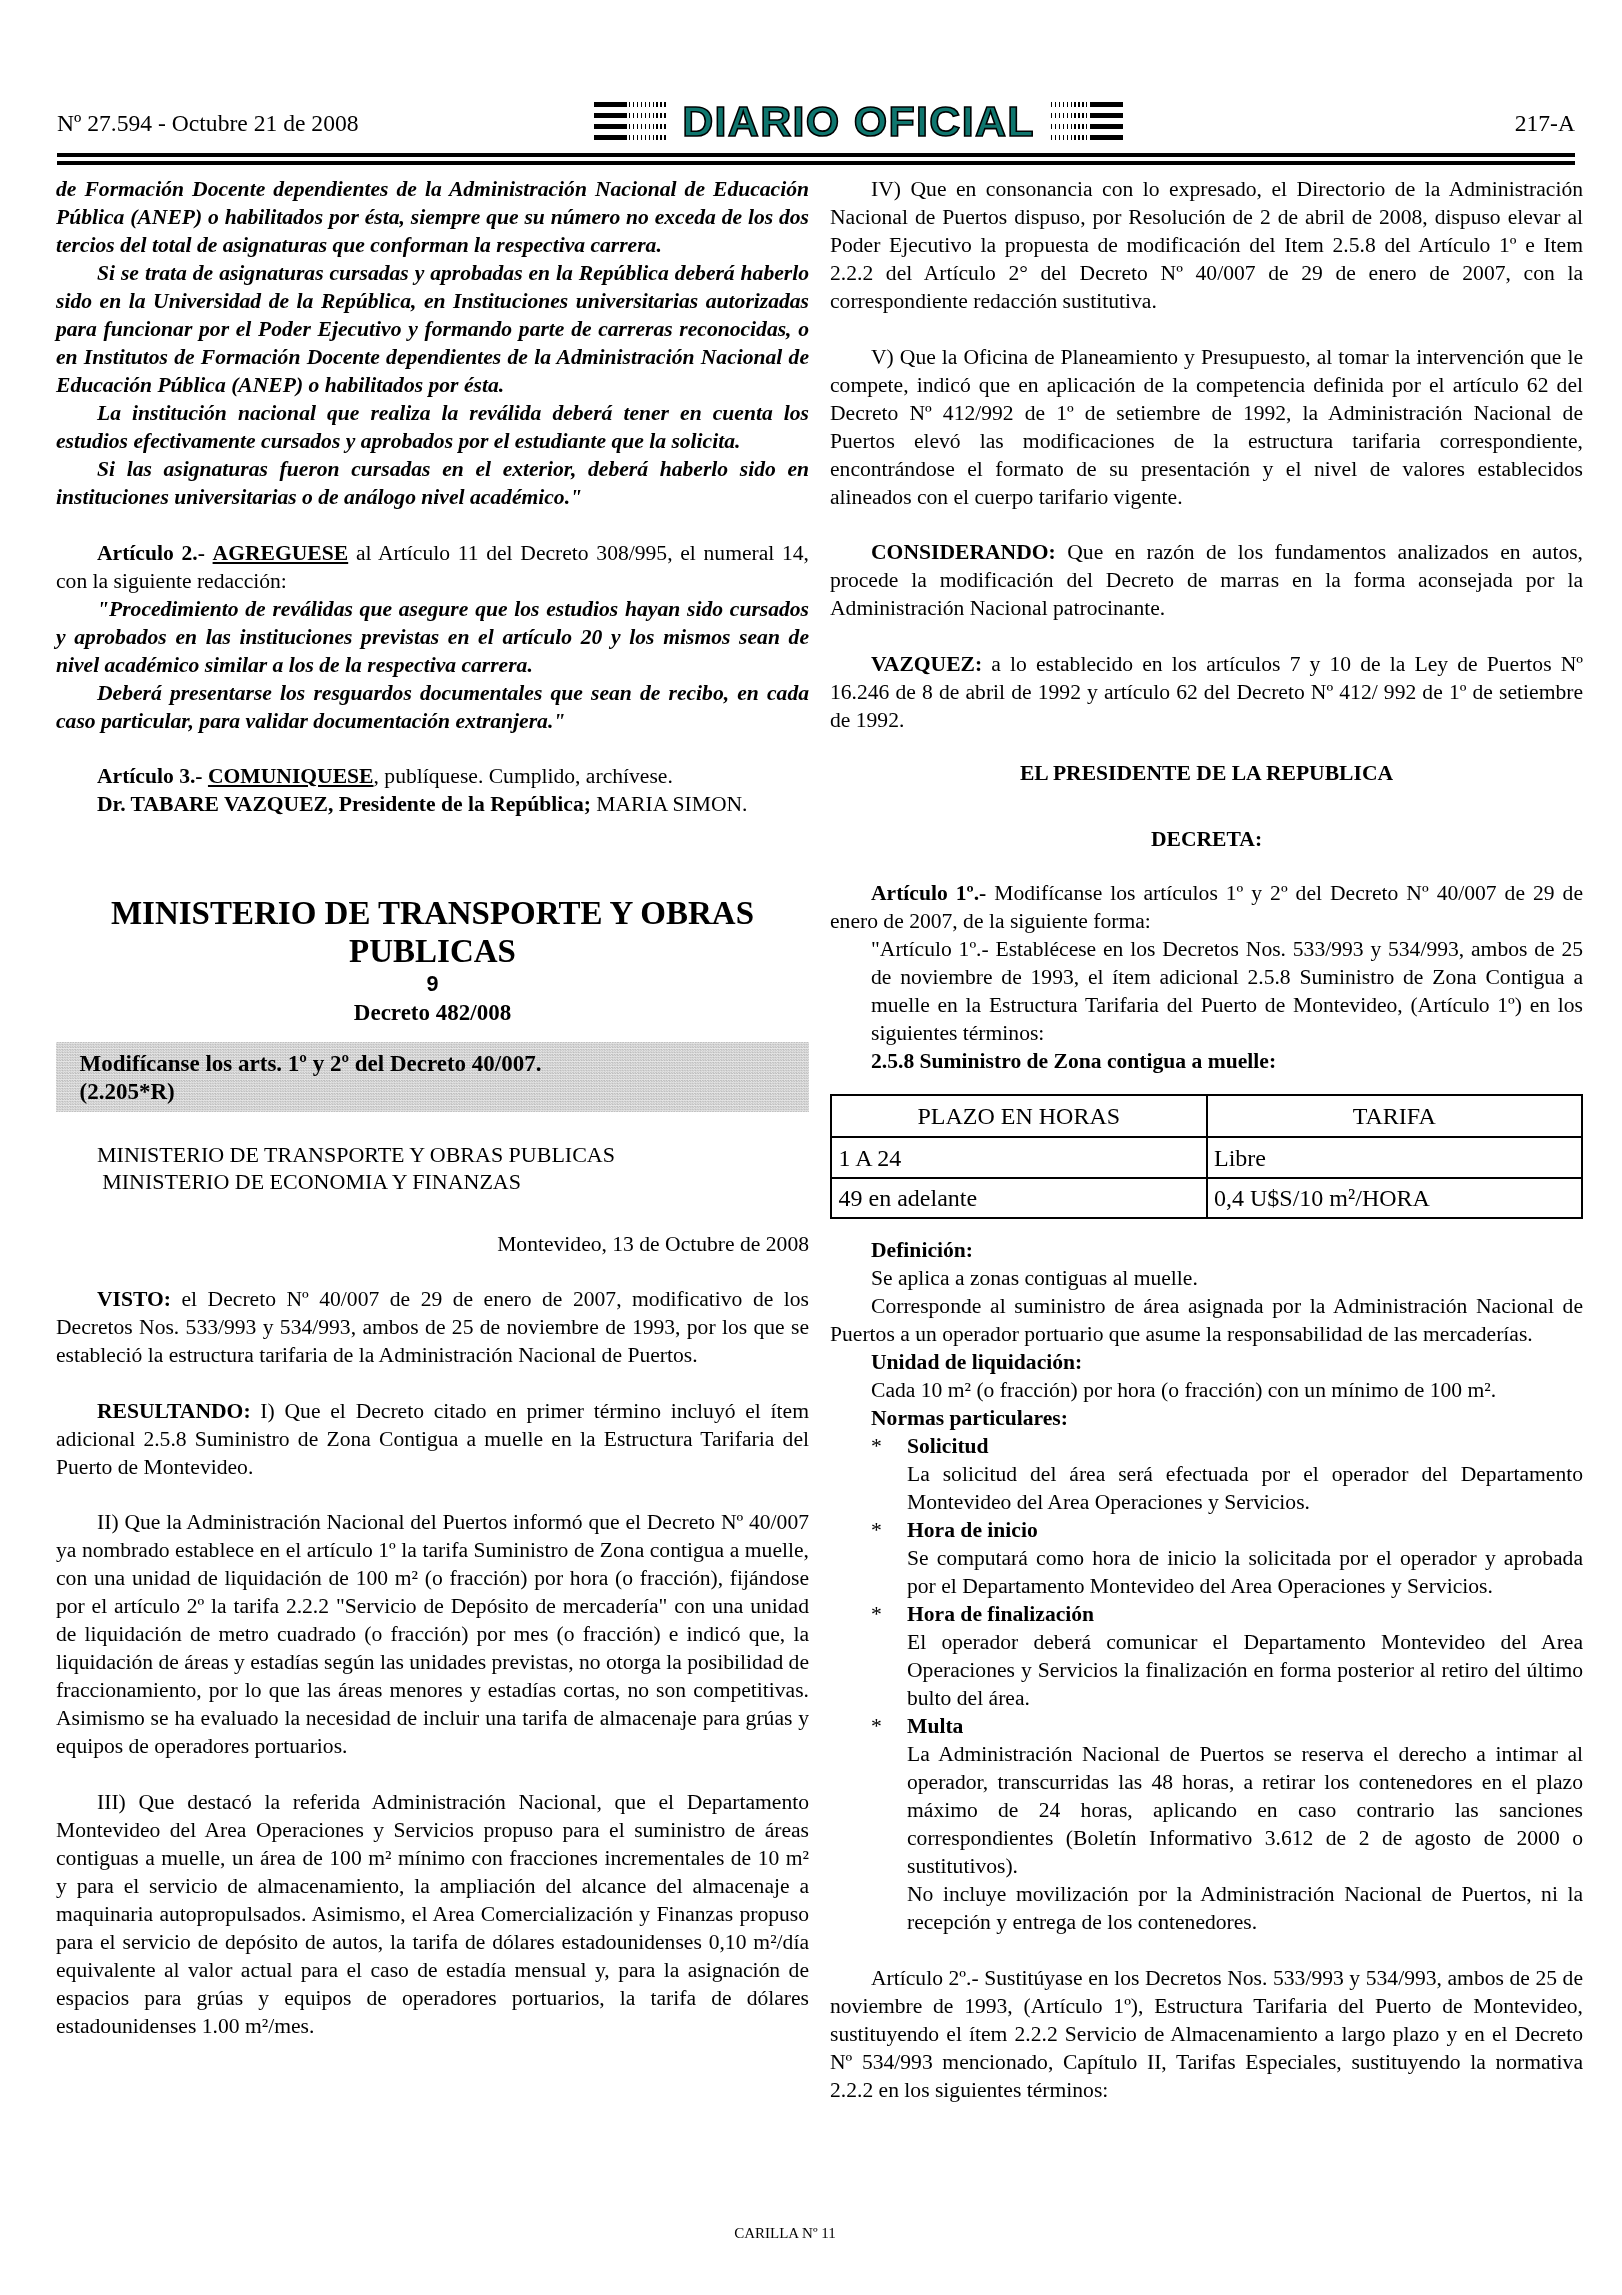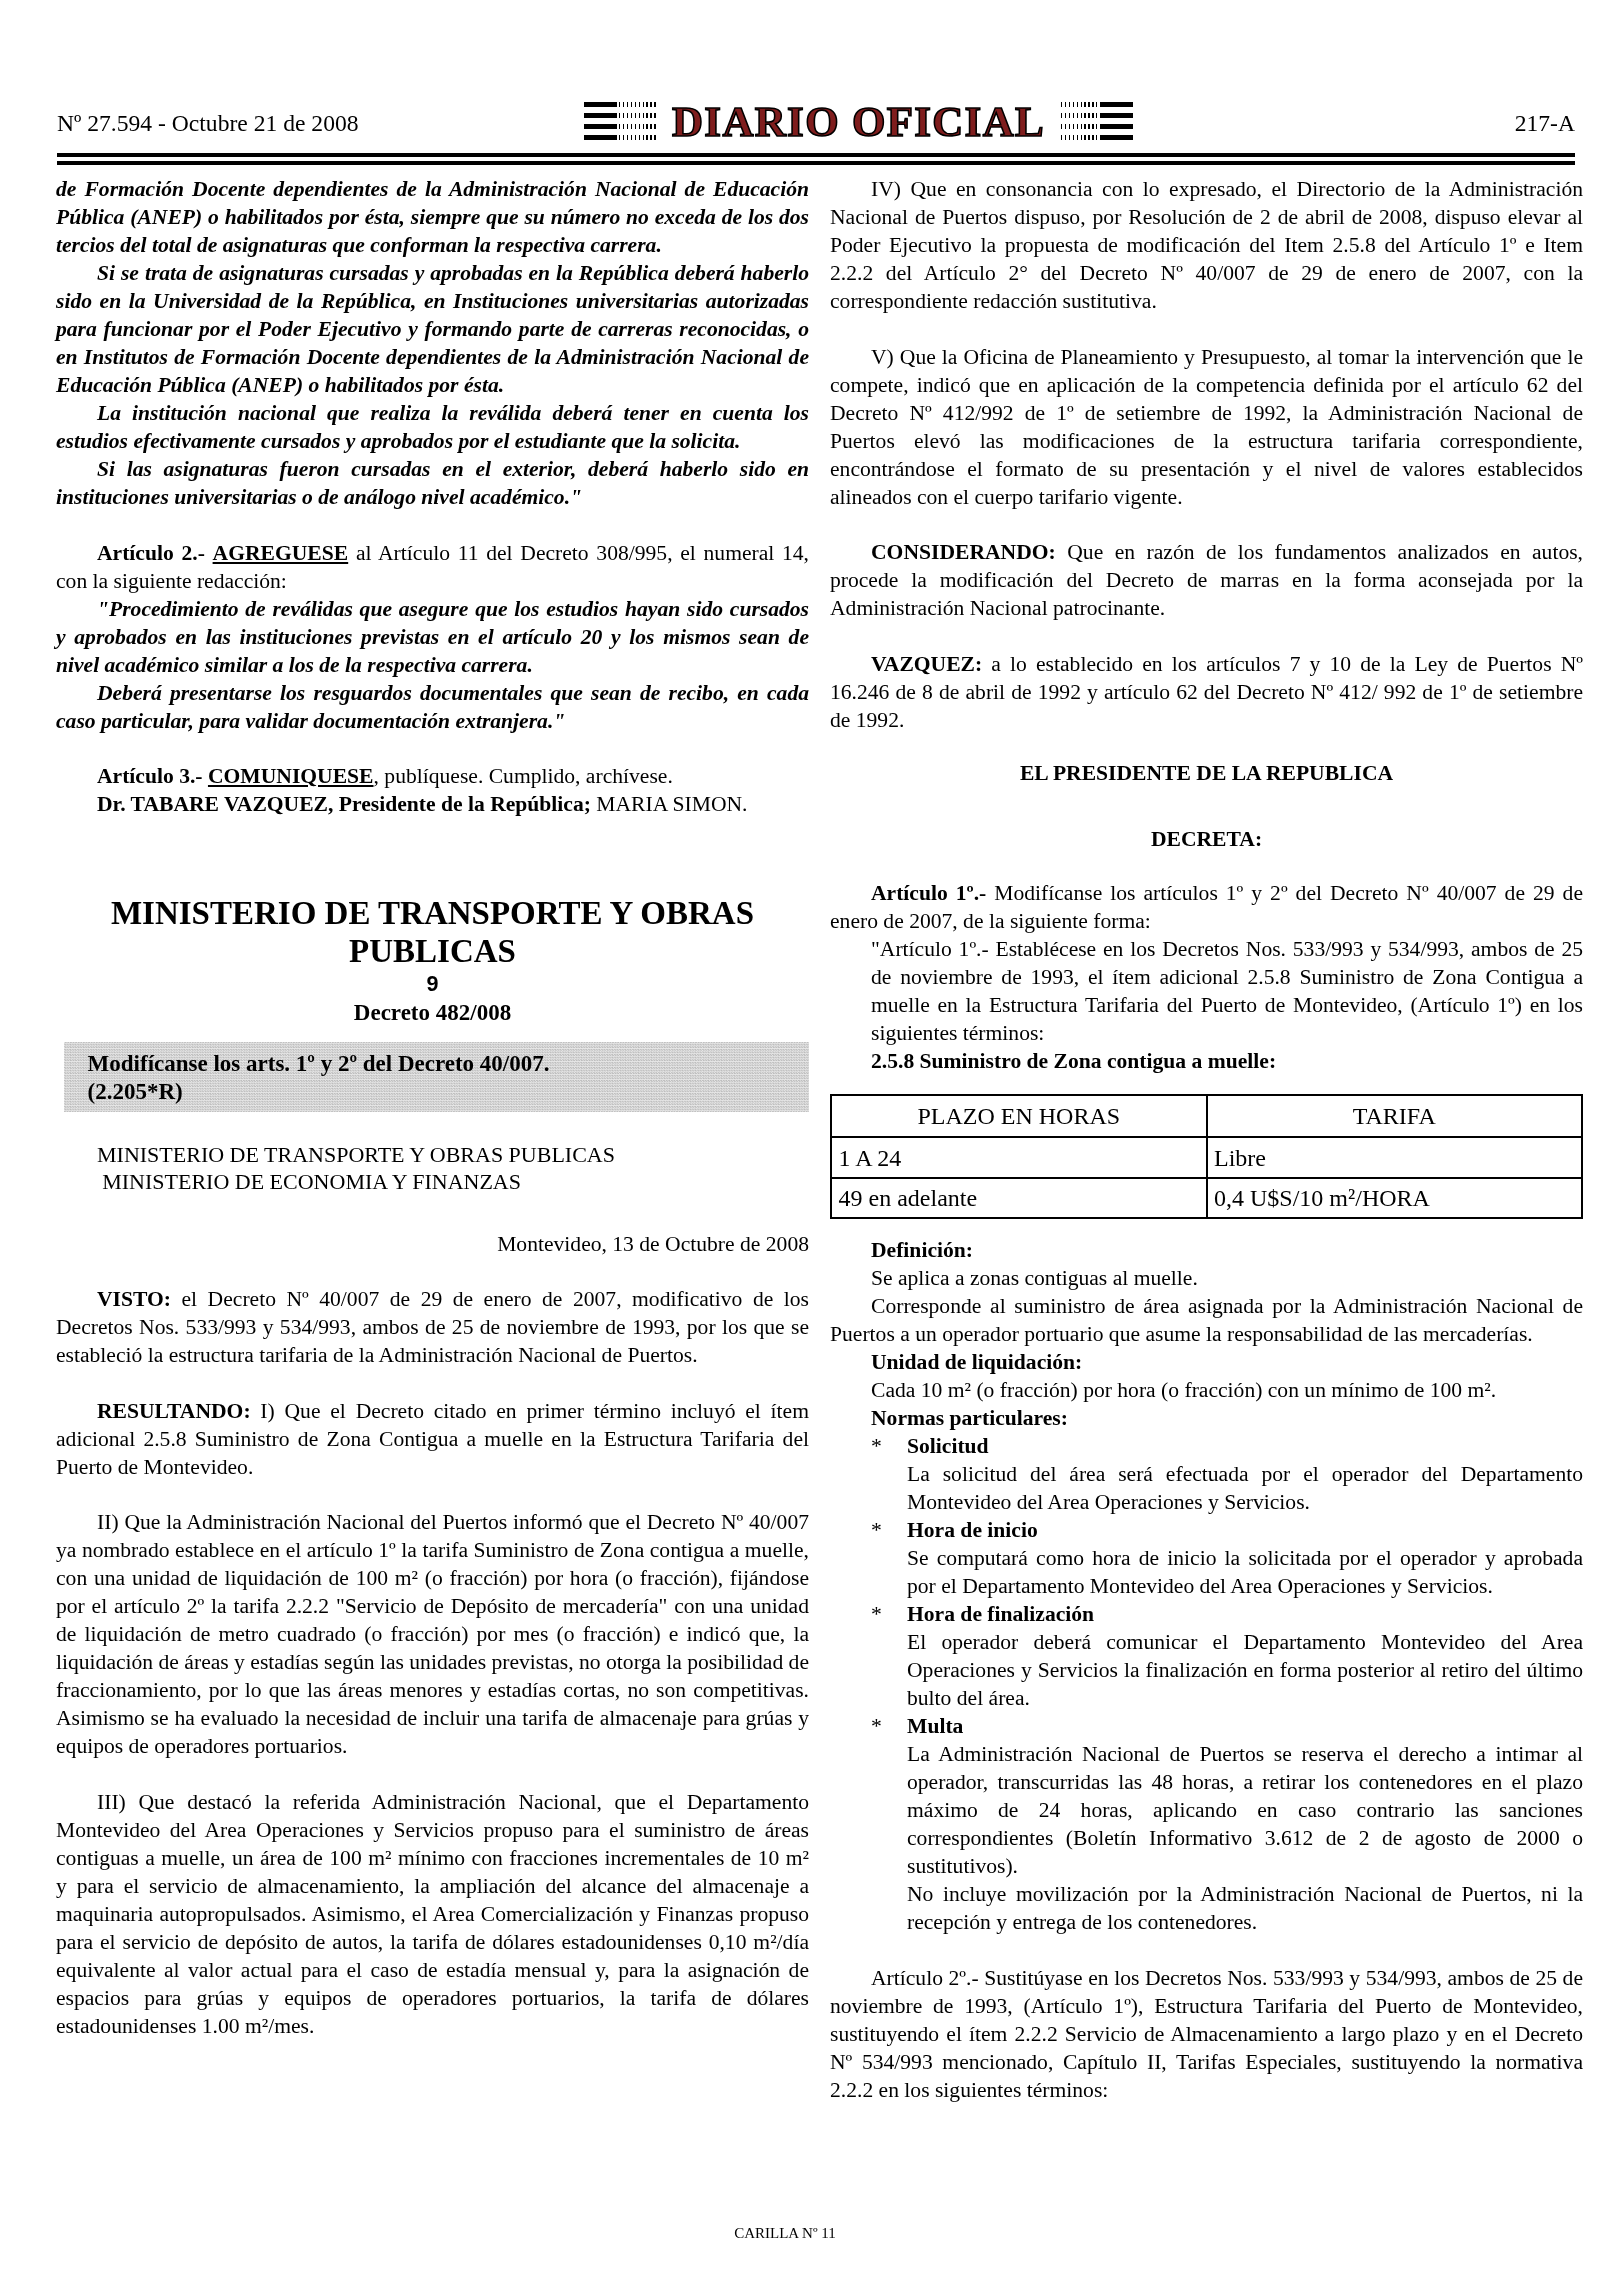--- a/index.html
+++ b/index.html
@@ -10,41 +10,41 @@
   .hdr-right { position: absolute; right: 0; top: 11.8px; font-size: 23.6px; }
   .masthead { position: absolute; left: 517px; top: 0; width: 569px; height: 46px;
               display: flex; align-items: center; justify-content: center; gap: 15.7px; }
   .mast-stripes { width: 72px; height: 38px; display: flex; flex-direction: column; justify-content: space-between; }
   .mast-stripes span { display: block; height: 4.6px;
      background: repeating-linear-gradient(90deg, #000 0 2px, #fff 2px 3.9px); }
   .mast-stripes.left span { background: linear-gradient(90deg, #000 0 45%, transparent 45%),
      repeating-linear-gradient(90deg, #000 0 1.3px, #fff 1.3px 3.9px); }
   .mast-stripes.right span { background: linear-gradient(270deg, #000 0 45%, transparent 45%),
      repeating-linear-gradient(90deg, #000 0 1.3px, #fff 1.3px 3.9px); }
-  .mast-title { font-family: Liberation Serif, serif; font-weight: bold;
-     font-size: 43px; letter-spacing: 1.3px; color: #7f1d1d;
+  .mast-title { font-family: Liberation Sans, sans-serif; font-weight: bold;
+     font-size: 43px; letter-spacing: 1.3px; color: #0f766e;
      -webkit-text-stroke: 1.6px #000;
      text-shadow: 0 0 0 #000; line-height: 1; }
   .rule { position: absolute; left: 57px; width: 1518px; height: 3.9px; background: #000; }
 
   .col { position: absolute; top: 175px; width: 753px; font-size: 21.6px; line-height: 28px; text-align: justify; }
   .col.left { left: 56px; }
   .col.right { left: 830px; }
   p { margin: 0; }
   .ind { text-indent: 41px; }
   .gap { margin-top: 27.5px; }
   .it { font-style: italic; font-weight: bold; }
   .b { font-weight: bold; }
   .u { text-decoration: underline; }
   .center { text-align: center; }
   .min-title { font-size: 33px; line-height: 38px; font-weight: bold; text-align: center; margin-top: 76px; }
   .min-num { font-family: "Liberation Sans", sans-serif; font-weight: bold; font-size: 21.6px; text-align: center; line-height: 27.5px; }
   .min-dec { font-weight: bold; font-size: 23px; text-align: center; line-height: 29px; }
   .graybox { margin-top: 15.7px; padding: 7.9px 10.5px 6.5px 23.6px; font-weight: bold; font-size: 23px; line-height: 27.5px; text-align: left;
-     background: repeating-conic-gradient(#bdbdbd 0 25%, #e6e6e6 0 50%) 0 0 / 2.6px 2.6px; margin-left: 8px; }
+     background: repeating-conic-gradient(#bdbdbd 0 25%, #e6e6e6 0 50%) 0 0 / 2.6px 2.6px; }
   .ministries { margin-top: 29px; padding-left: 41px; text-align: left; font-size: 22px; line-height: 27.5px; }
   .ministries div:nth-child(2) { padding-left: 5.2px; }
   .right-al { text-align: right; }
   .pad62 { padding-left: 41px; }
   .bullet { position: relative; padding-left: 77px; }
   .bullet .star { position: absolute; left: 41px; top: 0; }
   table.tarifa { width: 100%; border-collapse: collapse; margin-top: 19.6px; margin-bottom: 17px; font-size: 24px; }
   table.tarifa td, table.tarifa th { border: 2px solid #000; padding: 5.2px 6.5px; height: 23.6px; font-weight: normal; text-align: left; }
   table.tarifa th { text-align: center; height: 30px; }
   table.tarifa td:first-child, table.tarifa th:first-child { width: 50%; }

